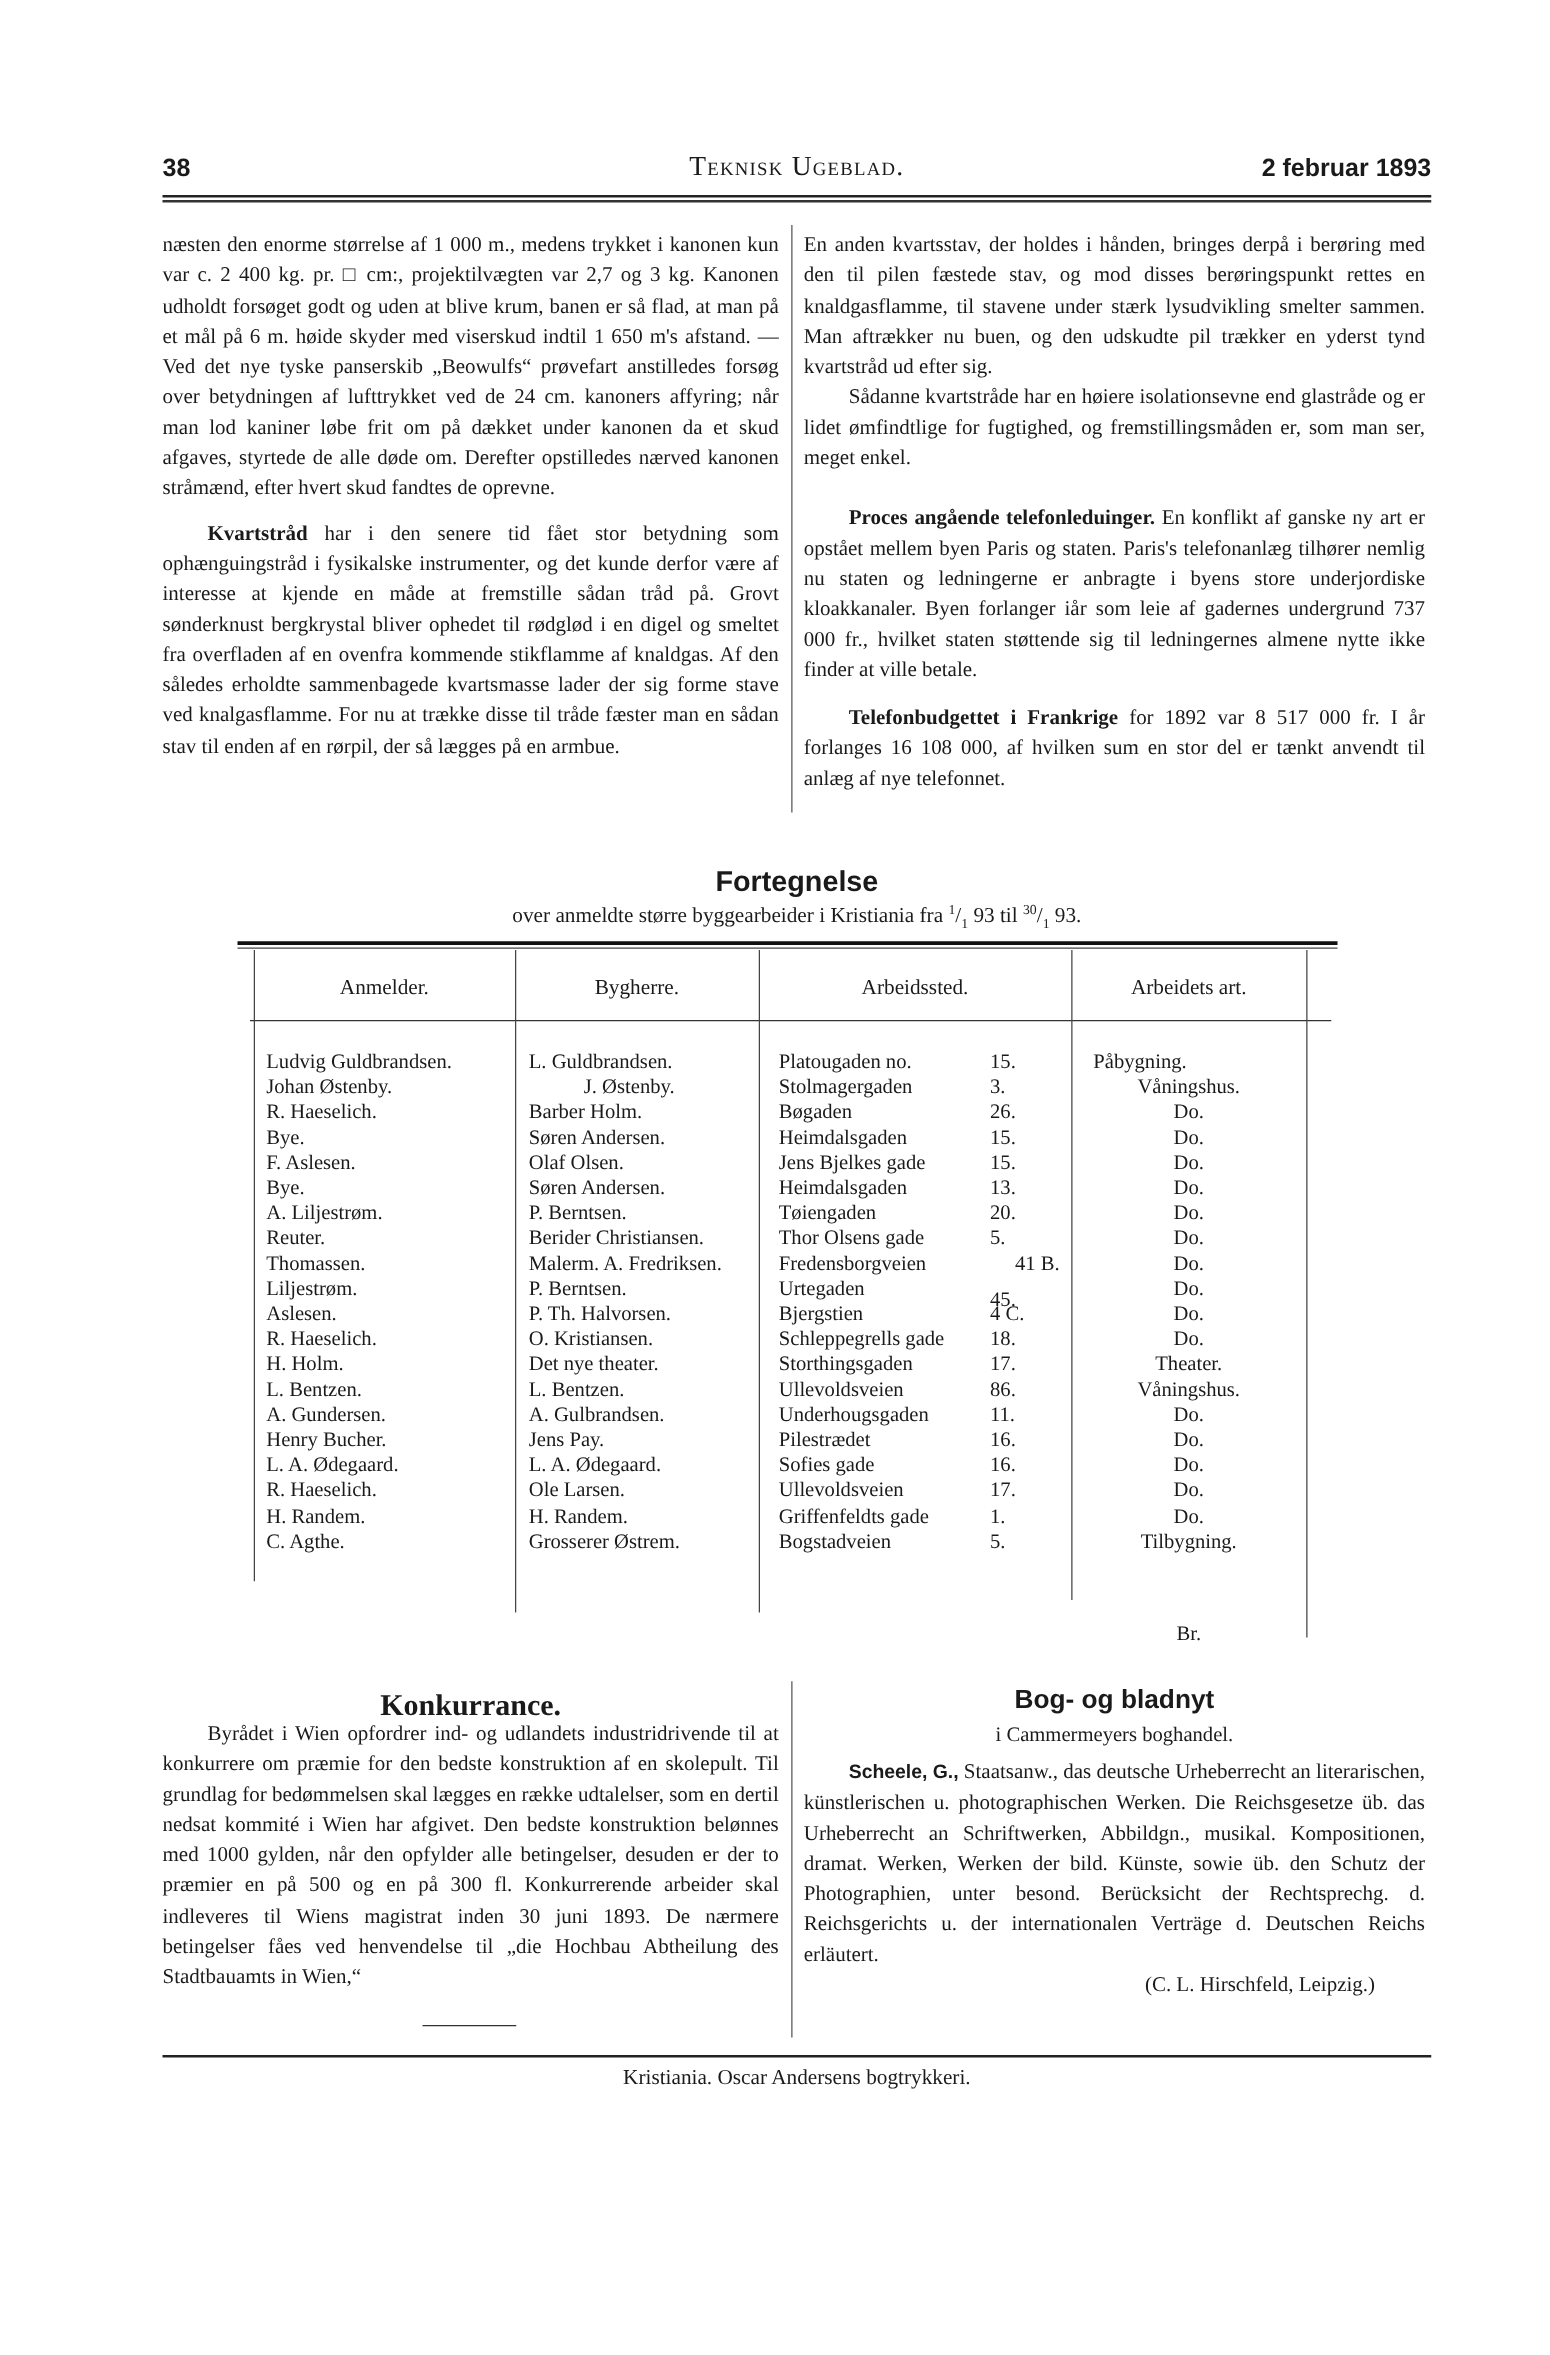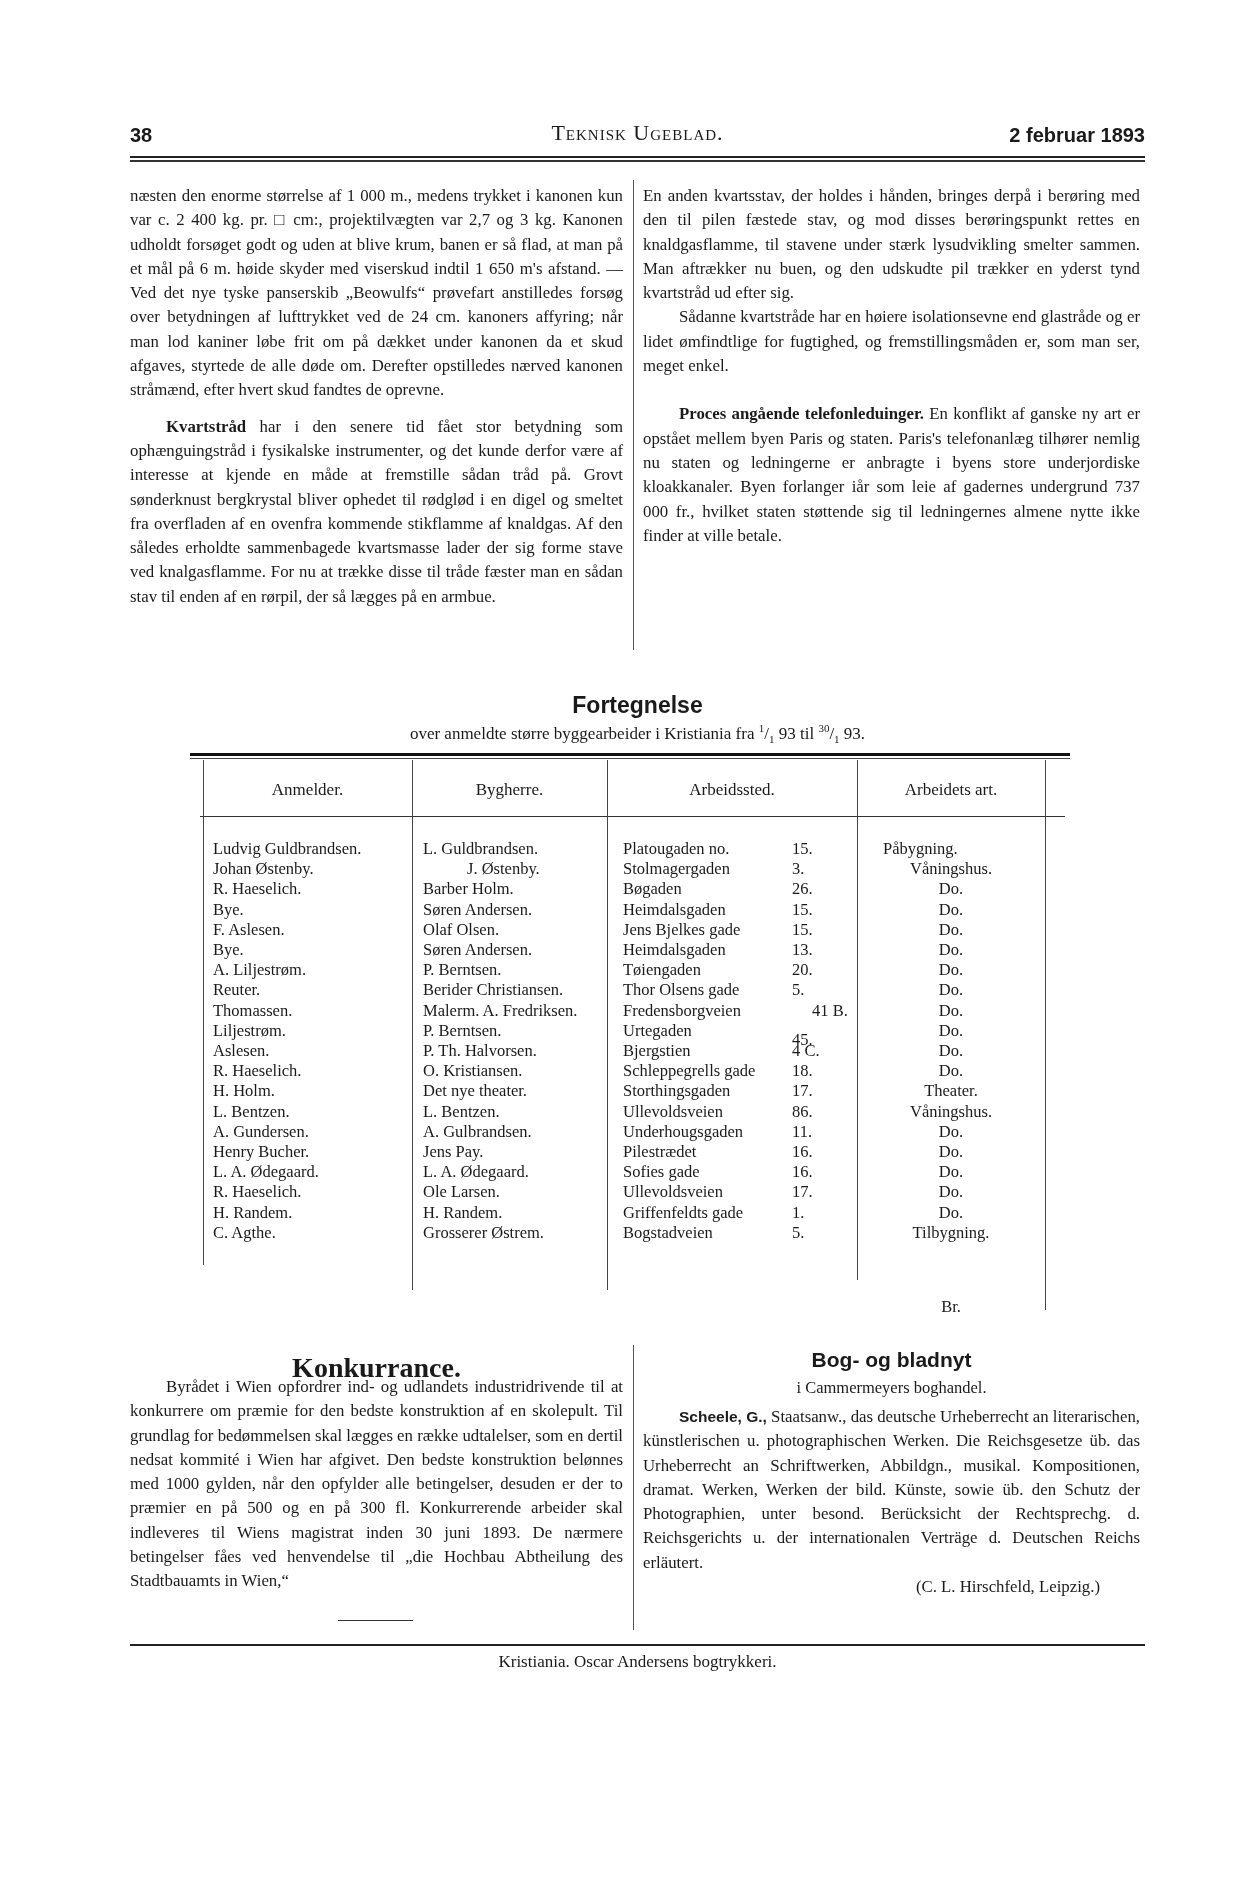--- a/index.html
+++ b/index.html
@@ -25,21 +25,21 @@
     .tbl-title { top: 692px; left: 130px; width: 1015px; text-align: center; font-weight: bold; font-size: 23px; font-family: "Liberation Sans", sans-serif; font-stretch: condensed; }
     .tbl-sub { top: 722px; left: 130px; width: 1015px; text-align: center; font-size: 17px; }
     .tbl-sub sup, .tbl-sub sub { font-size: 11px; }
     .t-rule1 { top: 753px; left: 190px; width: 880px; height: 3px; background: #111; }
     .t-rule2 { top: 758px; left: 190px; width: 880px; height: 1px; background: #444; }
     .t-rule3 { top: 816px; left: 200px; width: 865px; height: 1px; background: #333; }
     .vl { width: 1px; background: #444; }
     .th { top: 780px; font-size: 17px; text-align: center; }
     .cell { font-size: 16.5px; line-height: 20.2px; white-space: nowrap; }
 
-    .konk-title { top: 1352px; left: 130px; width: 493px; text-align: center; font-weight: bold; font-size: 28px; }
+    .konk-title { top: 1352px; left: 130px; width: 493px; text-align: center; font-weight: bold; font-size: 24px; }
     .konk { top: 1375px; left: 130px; width: 493px; }
     .short-rule { top: 1620px; left: 338px; width: 75px; height: 1px; background: #333; }
     .vsep2 { top: 1345px; left: 633px; width: 1px; height: 285px; background: #555; }
     .bog-title { top: 1348px; left: 643px; width: 497px; text-align: center; font-weight: bold; font-size: 21px; font-family: "Liberation Sans", sans-serif; }
     .bog-sub { top: 1378px; left: 643px; width: 497px; text-align: center; font-size: 16.5px; }
     .bog { top: 1405px; left: 643px; width: 497px; }
     .bog .pub { text-align: right; padding-right: 40px; }
     .bog .price { padding-left: 38px; text-align: left; }
     .sans-b { font-family: "Liberation Sans", sans-serif; font-weight: bold; font-size: 15.5px; }
 
@@ -60,20 +60,21 @@
 <div class="abs col colL">
   <p>næsten den enorme størrelse af 1 000 m., medens trykket i kanonen kun var c. 2 400 kg. pr. □ cm:, projektilvægten var 2,7 og 3 kg. Kanonen udholdt forsøget godt og uden at blive krum, banen er så flad, at man på et mål på 6 m. høide skyder med viserskud indtil 1 650 m's afstand. — Ved det nye tyske panserskib „Beowulfs“ prøvefart anstilledes forsøg over betydningen af lufttrykket ved de 24 cm. kanoners affyring; når man lod kaniner løbe frit om på dækket under kanonen da et skud afgaves, styrtede de alle døde om. Derefter opstilledes nærved kanonen stråmænd, efter hvert skud fandtes de oprevne.</p>
   <p class="ind gap"><b>Kvartstråd</b><span> har i den senere tid fået stor betydning som ophænguingstråd i fysikalske instrumenter, og det kunde derfor være af interesse at kjende en måde at fremstille sådan tråd på. Grovt sønderknust bergkrystal bliver ophedet til rødglød i en digel og smeltet fra overfladen af en ovenfra kommende stikflamme af knaldgas. Af den således erholdte sammenbagede kvartsmasse lader der sig forme stave ved knalgasflamme. For nu at trække disse til tråde fæster man en sådan stav til enden af en rørpil, der så lægges på en armbue.</span></p>
 </div>
 <div class="abs vsep1"></div>
 
 <div class="abs col colR">
   <p>En anden kvartsstav, der holdes i hånden, bringes derpå i berøring med den til pilen fæstede stav, og mod disses berøringspunkt rettes en knaldgasflamme, til stavene under stærk lysudvikling smelter sammen. Man aftrækker nu buen, og den udskudte pil trækker en yderst tynd kvartstråd ud efter sig.</p>
   <p class="ind">Sådanne kvartstråde har en høiere isolationsevne end glastråde og er lidet ømfindtlige for fugtighed, og fremstillingsmåden er, som man ser, meget enkel.</p>
   <p class="ind gap" style="margin-top:24px"><b>Proces angående telefonleduinger.</b><span> En konflikt af ganske ny art er opstået mellem byen Paris og staten. Paris's telefonanlæg tilhører nemlig nu staten og ledningerne er anbragte i byens store underjordiske kloakkanaler. Byen forlanger iår som leie af gadernes undergrund 737 000 fr., hvilket staten støttende sig til ledningernes almene nytte ikke finder at ville betale.</span></p>
+  <p class="ind gap" style="margin-top:14px"><b>Telefonbudgettet i Frankrige</b><span> for 1892 var 8 517 000 fr. I år forlanges 16 108 000, af hvilken sum en stor del er tænkt anvendt til anlæg af nye telefonnet.</span></p>
 </div>
 
 <div class="abs tbl-title">Fortegnelse</div>
 <div class="abs tbl-sub"><span>over anmeldte større byggearbeider i Kristiania fra </span><sup>1</sup>/<sub>1</sub><span> 93 til </span><sup>30</sup>/<sub>1</sub><span> 93.</span></div>
 <div class="abs t-rule1"></div>
 <div class="abs t-rule2"></div>
 <div class="abs t-rule3"></div>
 
 <div class="abs vl" style="top:760px;left:203px;height:505px"></div>
 <div class="abs vl" style="top:760px;left:412px;height:530px"></div>
@@ -84,21 +85,21 @@
 <div class="abs th" style="left:203px;width:209px">Anmelder.</div>
 <div class="abs th" style="left:412px;width:195px">Bygherre.</div>
 <div class="abs th" style="left:607px;width:250px">Arbeidssted.</div>
 <div class="abs th" style="left:857px;width:188px">Arbeidets art.</div>
 
 <div id="rows" class="abs" style="top:839px;left:0;width:1240px">
     <div class="abs cell" style="top: 0px; left: 213px; width: 195px;">Ludvig Guldbrandsen.</div>
     <div class="abs cell" style="top: 0px; left: 423px; width: 182px;">L. Guldbrandsen.</div>
     <div class="abs cell" style="top: 0px; left: 623px; width: 170px;">Platougaden  no.</div>
     <div class="abs cell" style="top: 0px; left: 792px; width: 60px;">15.</div>
-    <div class="abs cell" style="top: 0px; left: 883px; width: 188px; text-align: left;">Påbygning.</div>
+    <div class="abs cell" style="top: 0px; left: 818px; width: 188px; text-align: center;">Påbygning.</div>
     <div class="abs cell" style="top: 20.2px; left: 213px; width: 195px;">Johan Østenby.</div>
     <div class="abs cell" style="top: 20.2px; left: 423px; width: 182px; margin-left: 44px;">J. Østenby.</div>
     <div class="abs cell" style="top: 20.2px; left: 623px; width: 170px;">Stolmagergaden</div>
     <div class="abs cell" style="top: 20.2px; left: 792px; width: 60px;">3.</div>
     <div class="abs cell" style="top: 20.2px; left: 857px; width: 188px; text-align: center;">Våningshus.</div>
     <div class="abs cell" style="top: 40.4px; left: 213px; width: 195px;">R. Haeselich.</div>
     <div class="abs cell" style="top: 40.4px; left: 423px; width: 182px;">Barber Holm.</div>
     <div class="abs cell" style="top: 40.4px; left: 623px; width: 170px;">Bøgaden</div>
     <div class="abs cell" style="top: 40.4px; left: 792px; width: 60px;">26.</div>
     <div class="abs cell" style="top: 40.4px; left: 857px; width: 188px; text-align: center;">Do.</div>

